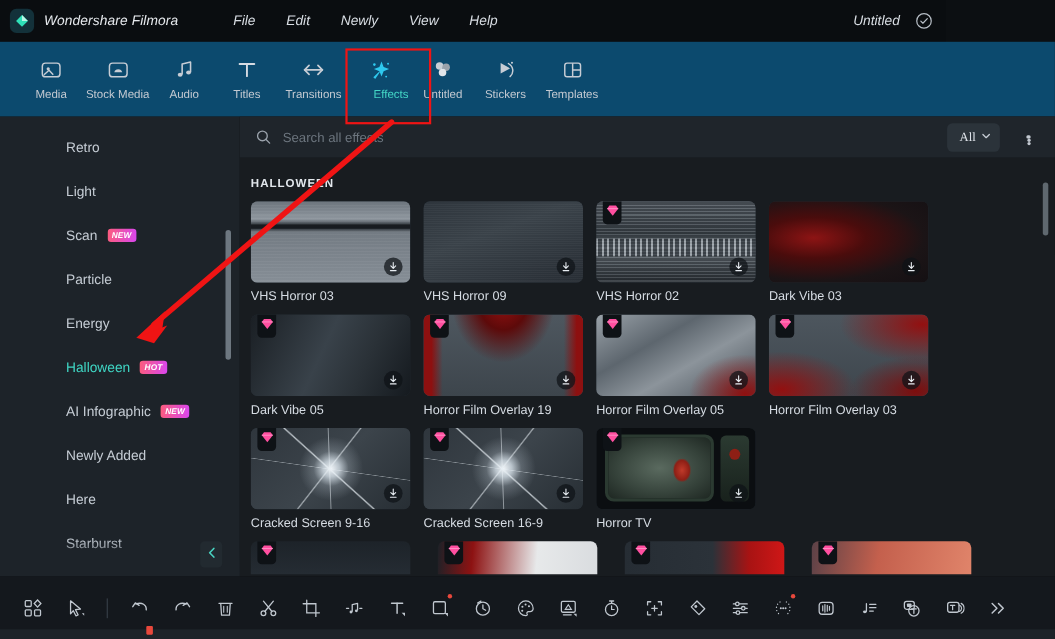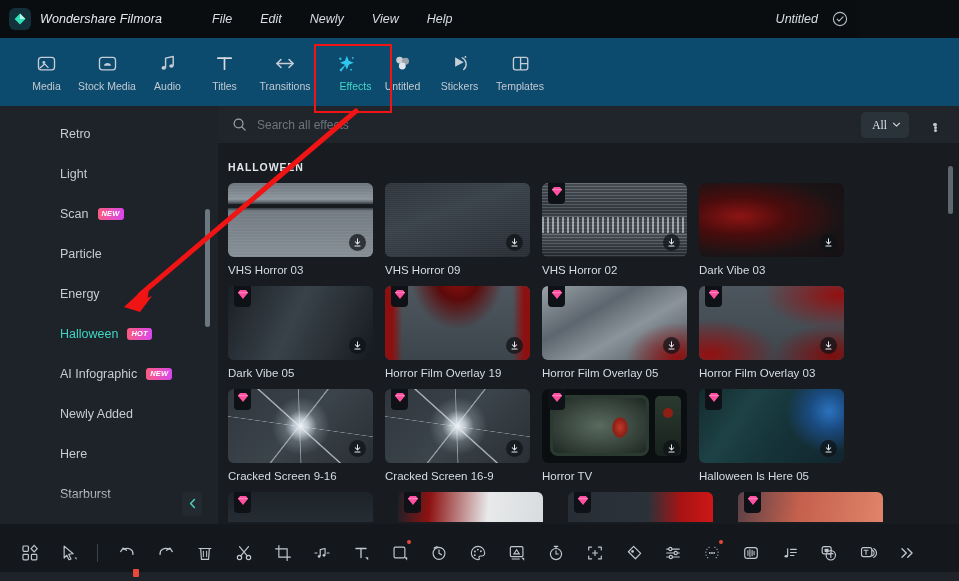--- a/index.html
+++ b/index.html
@@ -647,38 +647,20 @@
             <div class="dl-ico">
               <svg width="11" height="11" viewBox="0 0 12 12">
                 <path d="M6 1.8 V7.2 M3.6 5.2 L6 7.6 L8.4 5.2" fill="none" stroke="#e7ecf1" stroke-width="1.1" stroke-linecap="round" stroke-linejoin="round"></path>
                 <path d="M3.2 9.8 H8.8" stroke="#e7ecf1" stroke-width="1.1" stroke-linecap="round"></path>
               </svg>
             </div>
           </div>
           <div class="c-name">Horror TV</div>
         </div>
 
-        <div class="card">
-          <div class="thumb">
-            <div class="tx hih"></div>
-            <div class="gem">
-              <svg width="12" height="11" viewBox="0 0 13 12">
-                <path d="M1 4 L3.2 1 H9.8 L12 4 L6.5 11 Z" fill="#ff4fa0"></path>
-                <path d="M1 4 H12" stroke="#ff9ccb" stroke-width=".8"></path>
-              </svg>
-            </div>
-            <div class="dl-ico">
-              <svg width="11" height="11" viewBox="0 0 12 12">
-                <path d="M6 1.8 V7.2 M3.6 5.2 L6 7.6 L8.4 5.2" fill="none" stroke="#e7ecf1" stroke-width="1.1" stroke-linecap="round" stroke-linejoin="round"></path>
-                <path d="M3.2 9.8 H8.8" stroke="#e7ecf1" stroke-width="1.1" stroke-linecap="round"></path>
-              </svg>
-            </div>
-          </div>
-          <div class="c-name">Halloween Is Here 05</div>
-        </div>
       </div>
 
       <div class="row4">
         <div class="thumb-part p1">
           <div class="gem">
             <svg width="12" height="11" viewBox="0 0 13 12">
               <path d="M1 4 L3.2 1 H9.8 L12 4 L6.5 11 Z" fill="#ff4fa0"></path>
               <path d="M1 4 H12" stroke="#ff9ccb" stroke-width=".8"></path>
             </svg>
           </div>

